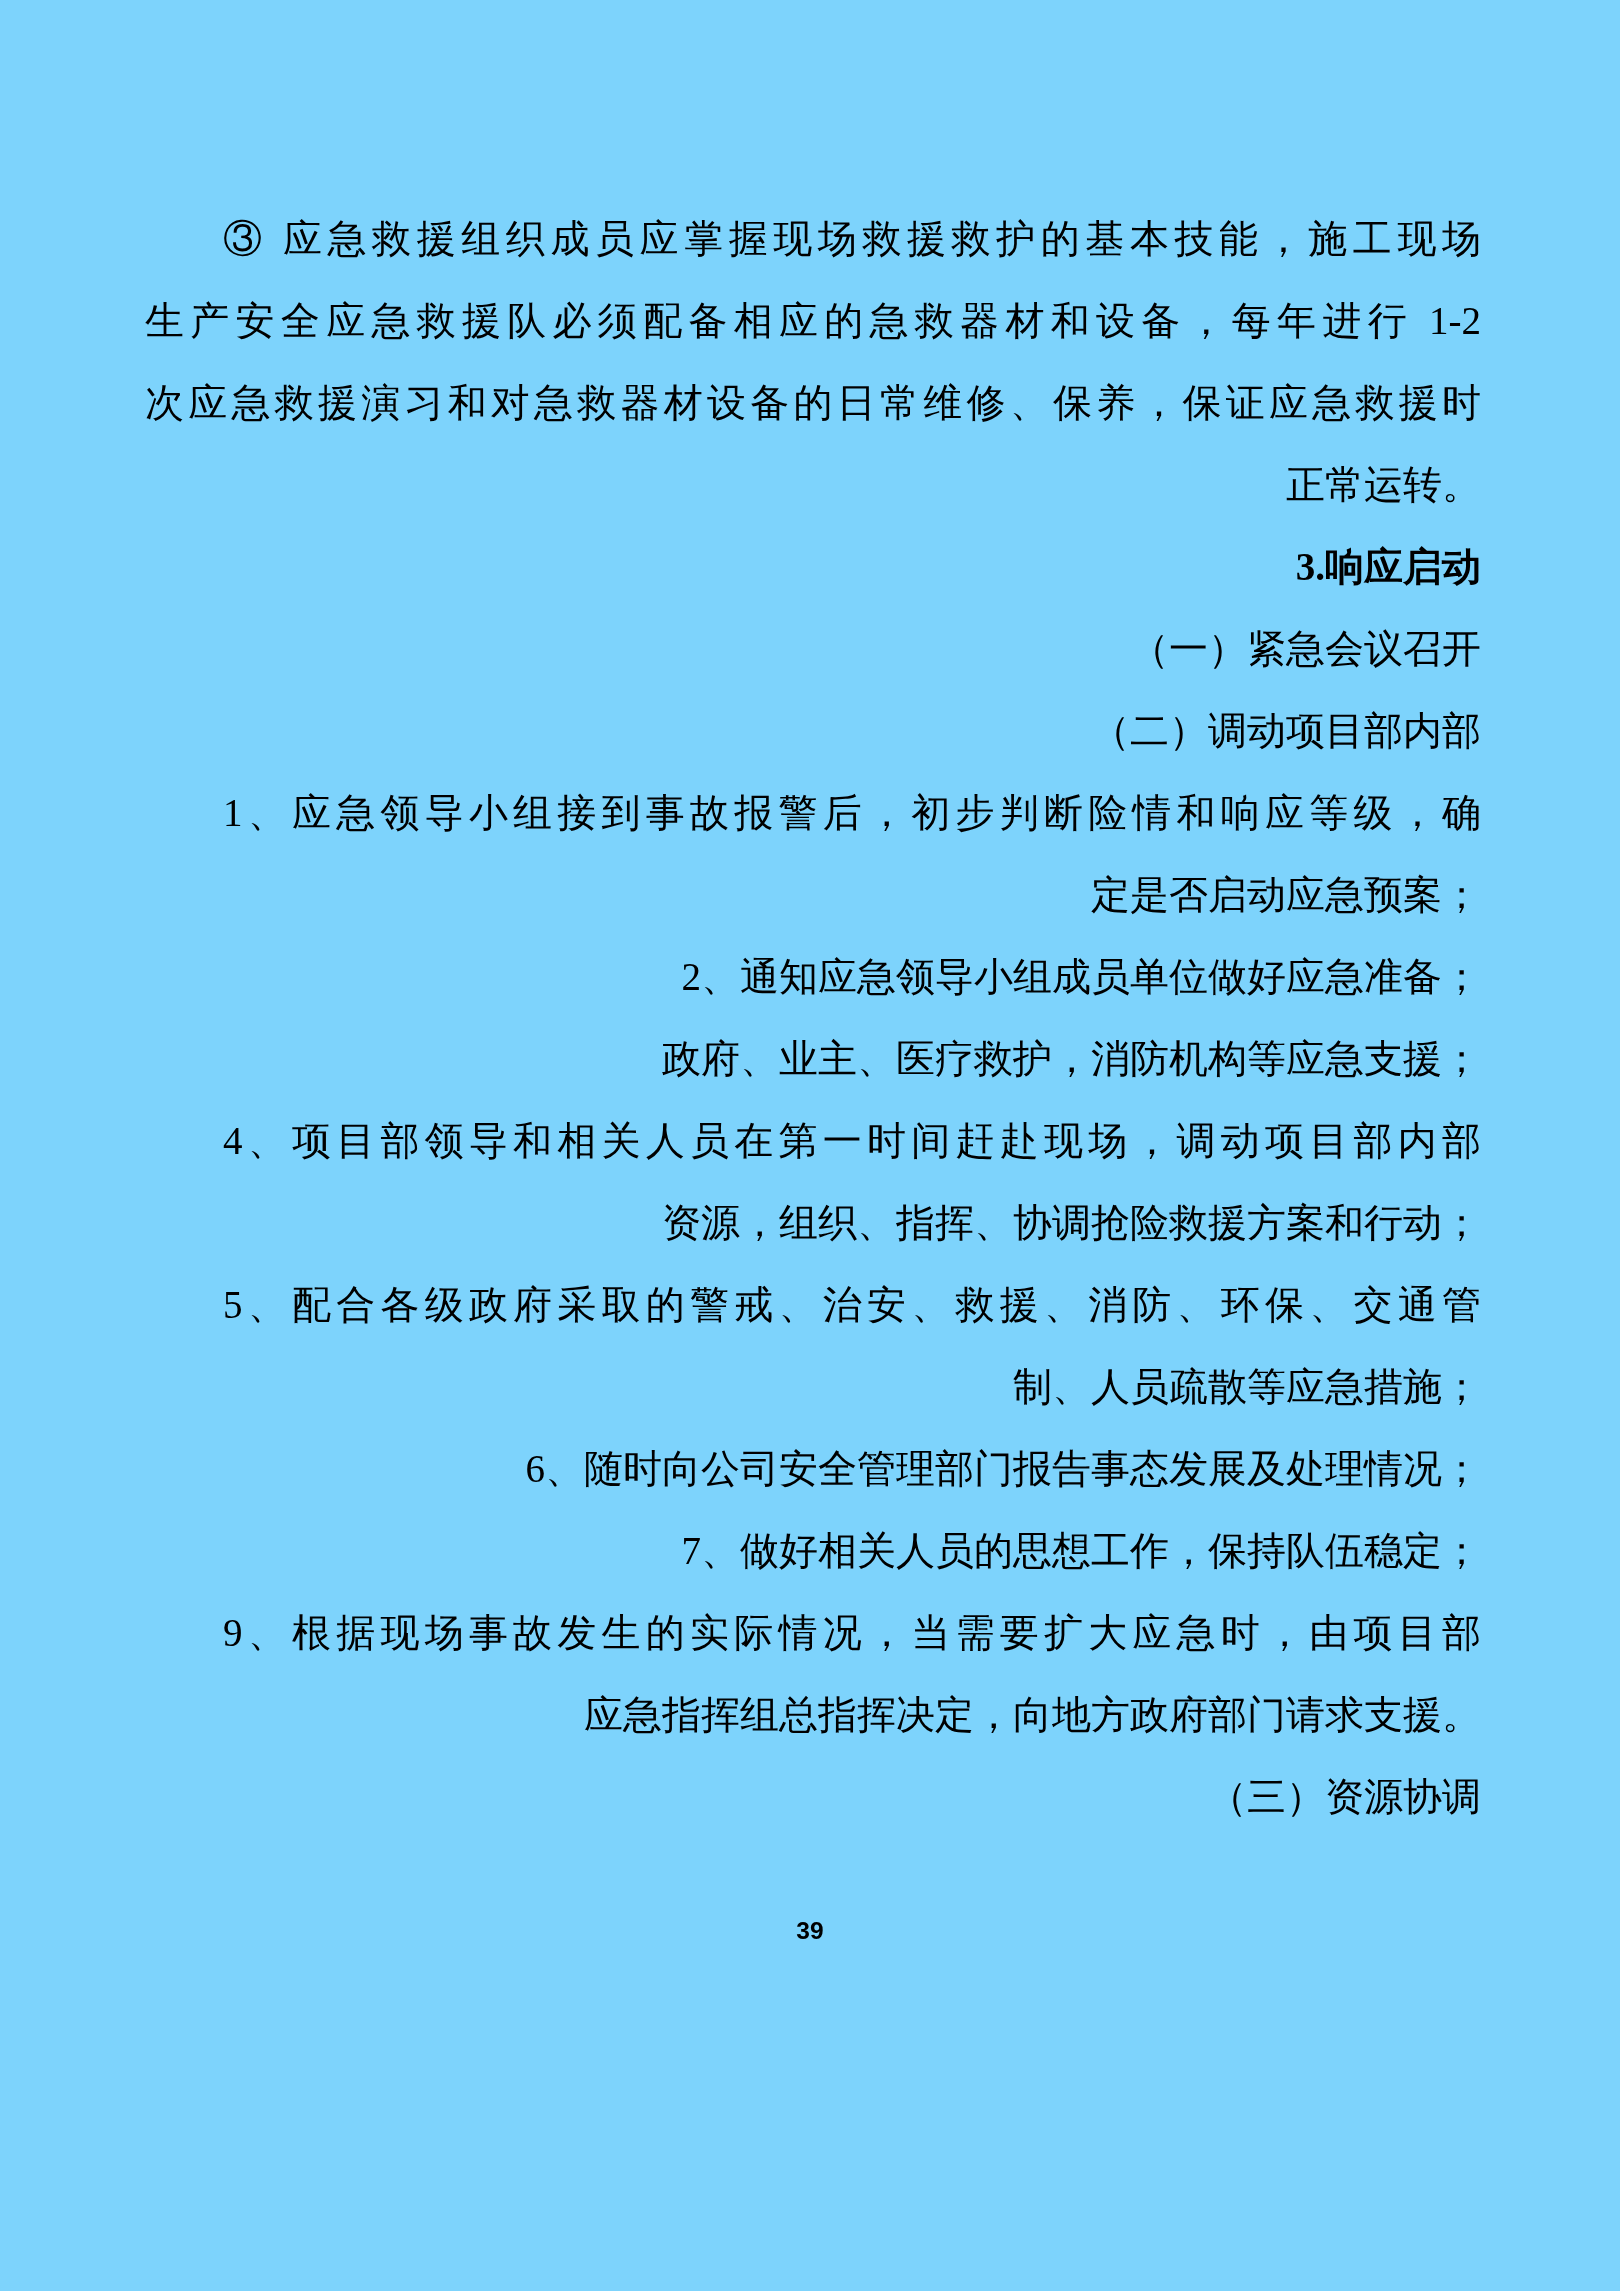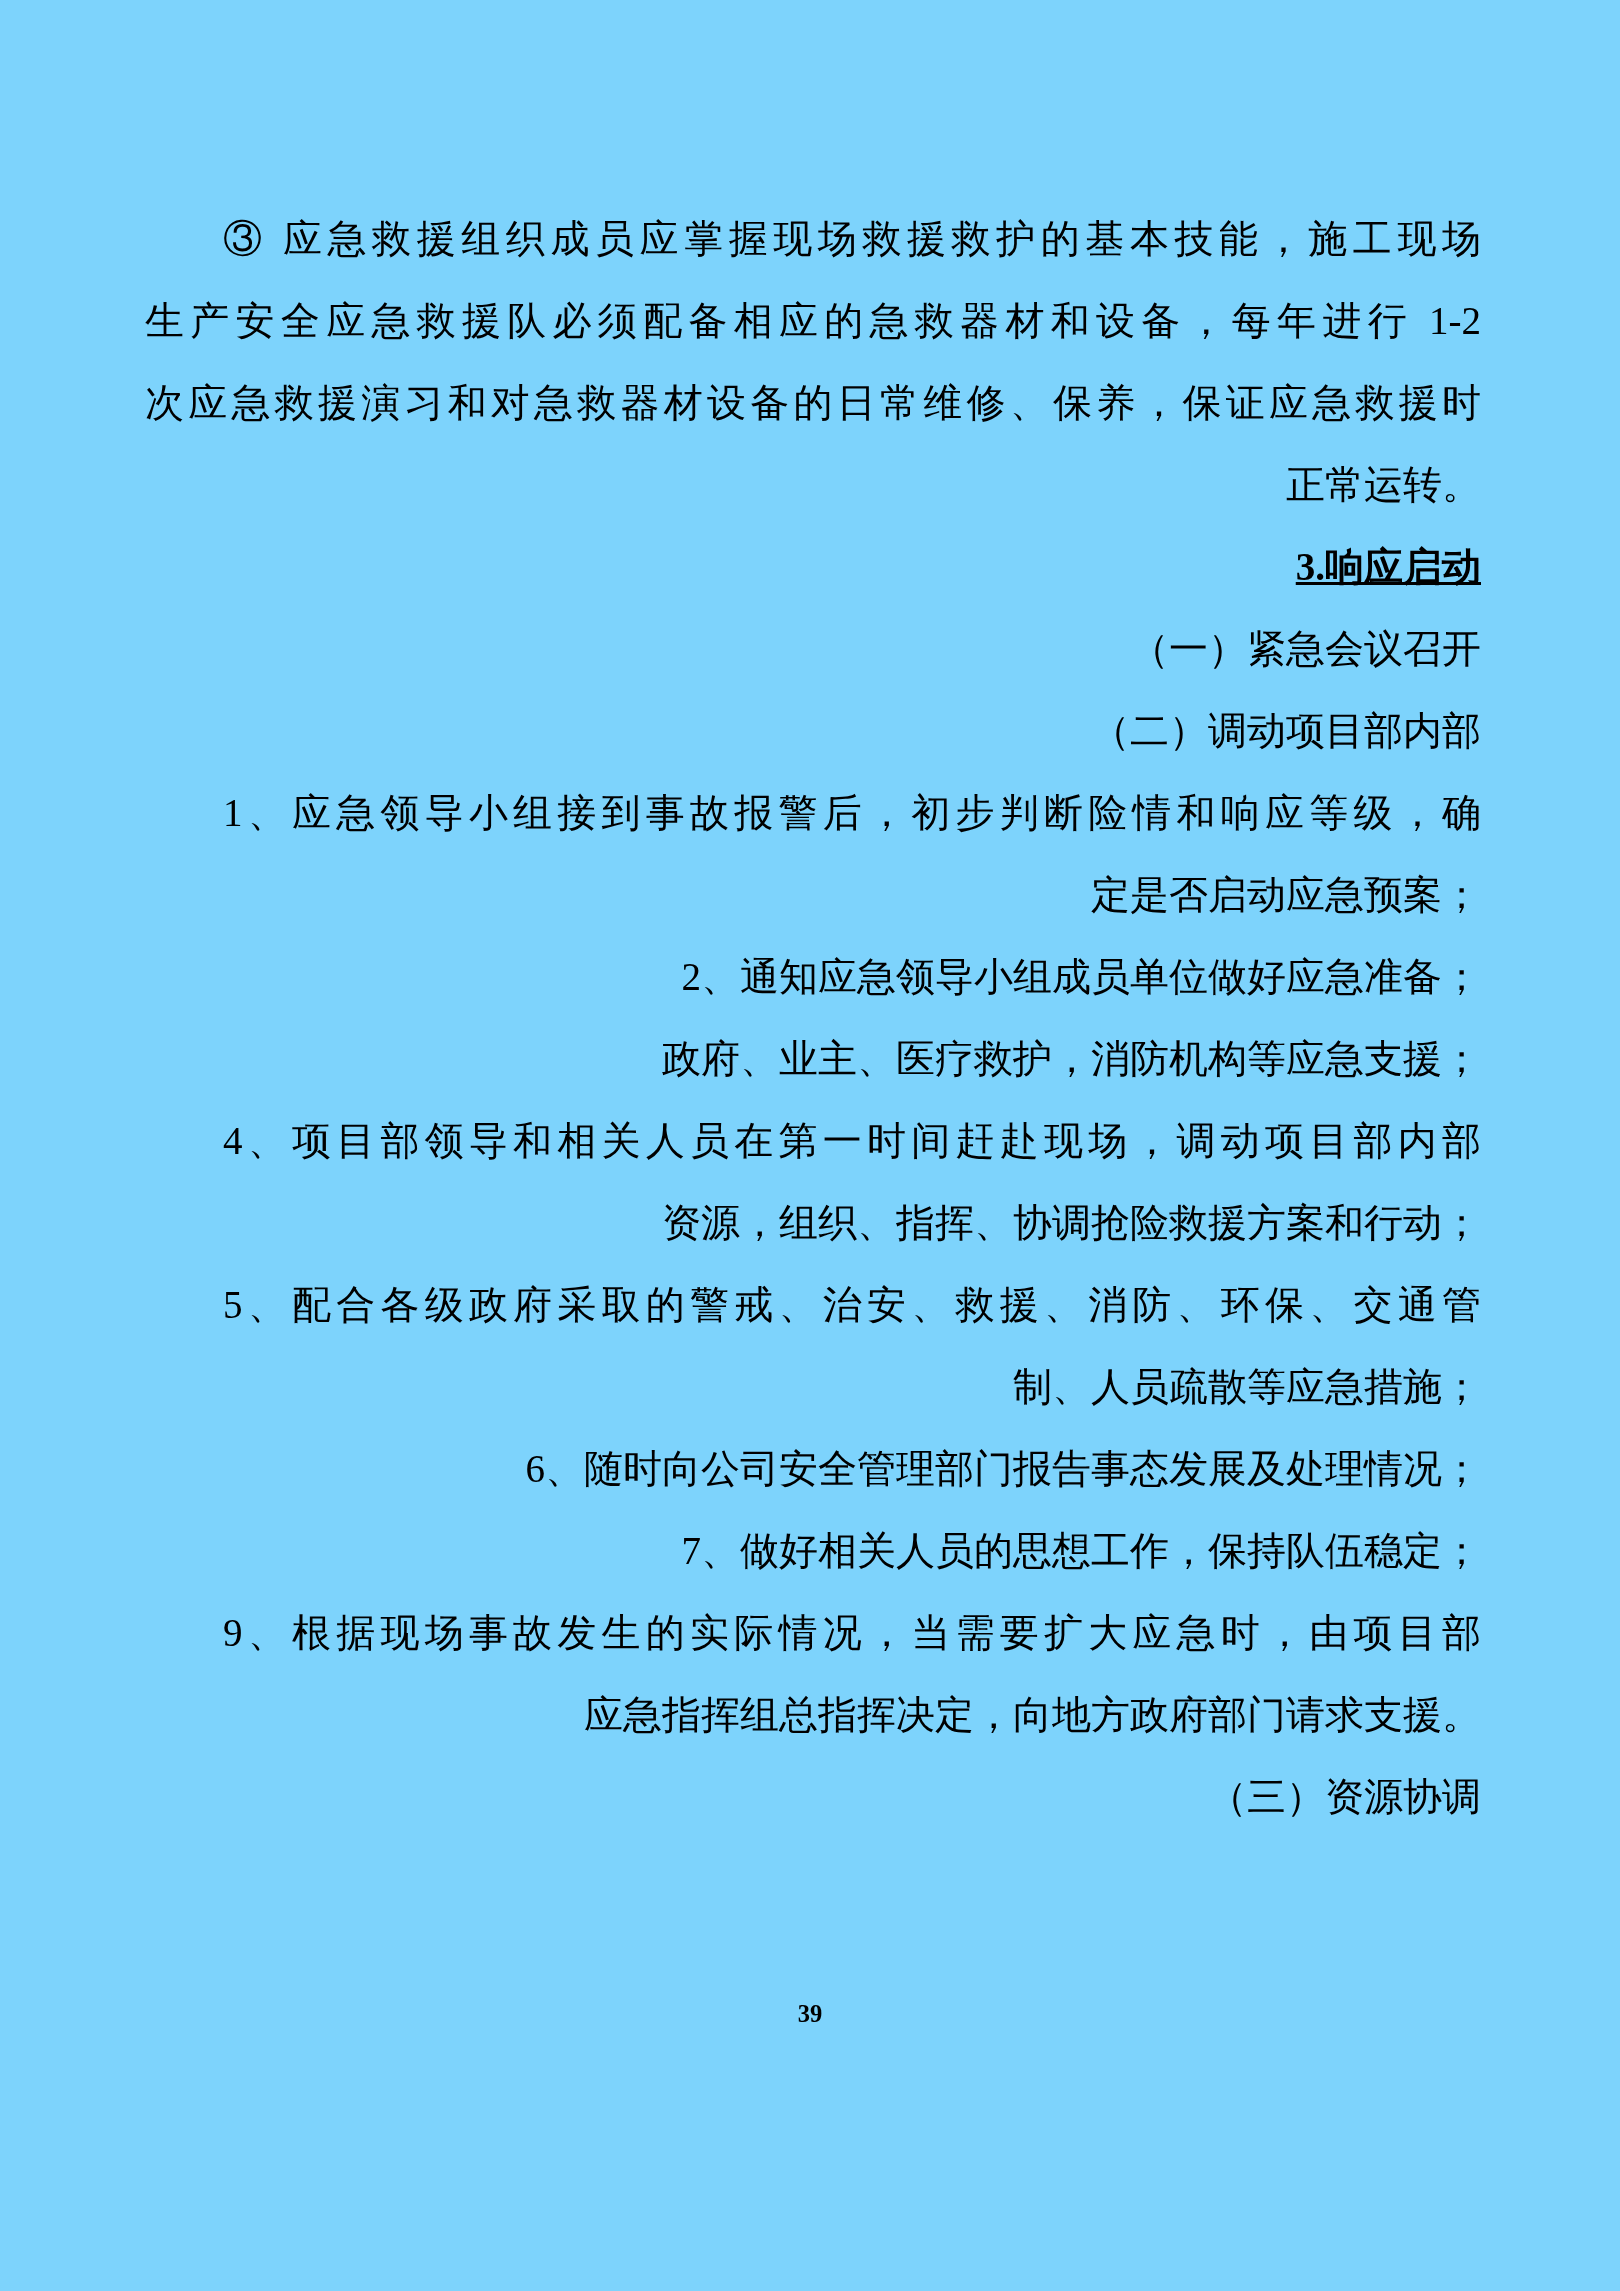--- a/index.html
+++ b/index.html
@@ -32,31 +32,30 @@
   .line.justify {
     white-space: normal;
     text-align: justify;
     text-align-last: justify;
   }
   .line.indent {
     text-indent: 78px;
   }
   .line.heading {
     font-weight: bold;
-    text-decoration: underline;
   }
   .page-number {
     position: absolute;
-    top: 2000px;
+    top: 1917px;
     left: 0;
     width: 100%;
     text-align: center;
     font-size: 24.5px;
     font-weight: bold;
-    font-family: Liberation Serif, serif;
+    font-family: Liberation Sans, sans-serif;
   }
 </style>
 </head>
 <body>
 
 <div class="page">
   <div class="content">
     <div class="line indent justify">③ 应急救援组织成员应掌握现场救援救护的基本技能，施工现场</div>
     <div class="line justify">生产安全应急救援队必须配备相应的急救器材和设备，每年进行 1-2</div>
     <div class="line justify">次应急救援演习和对急救器材设备的日常维修、保养，保证应急救援时</div>

